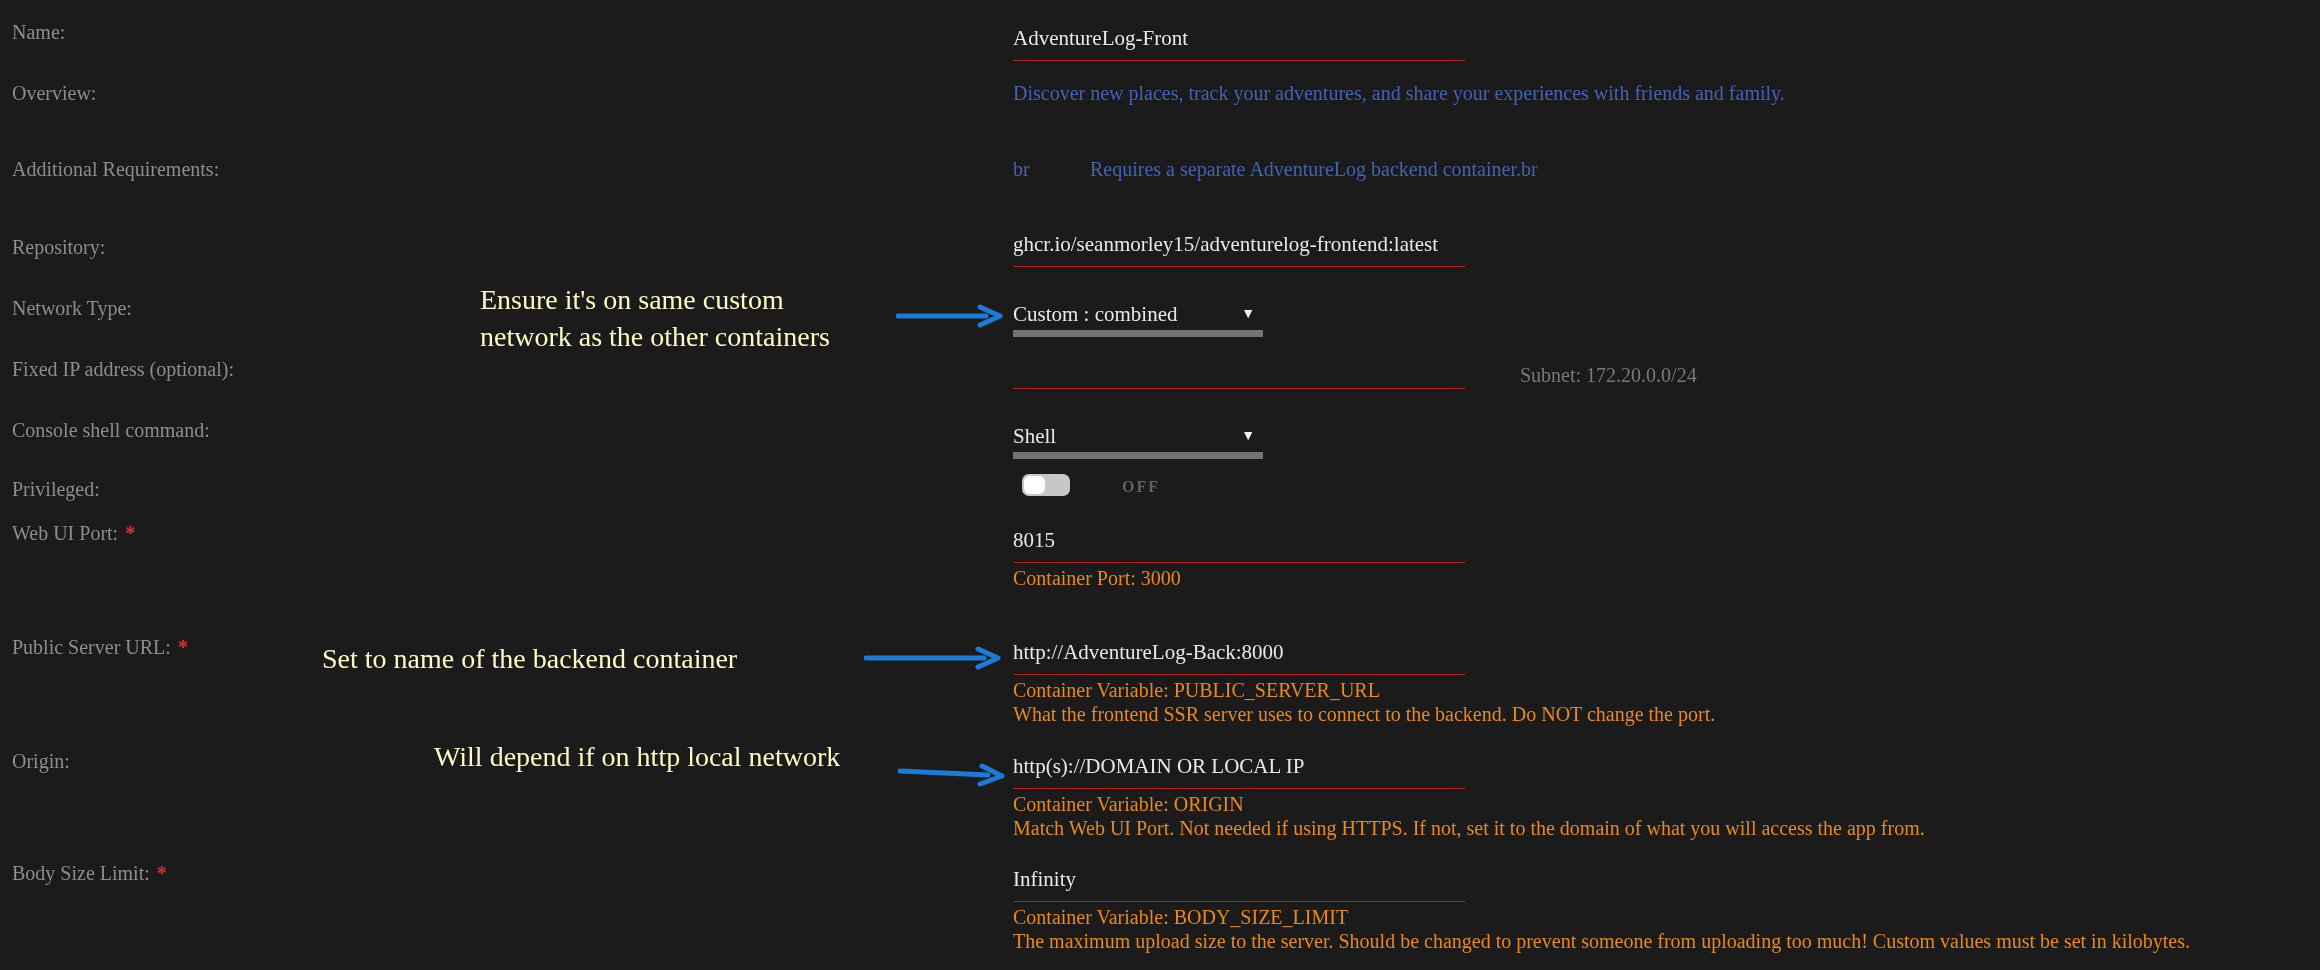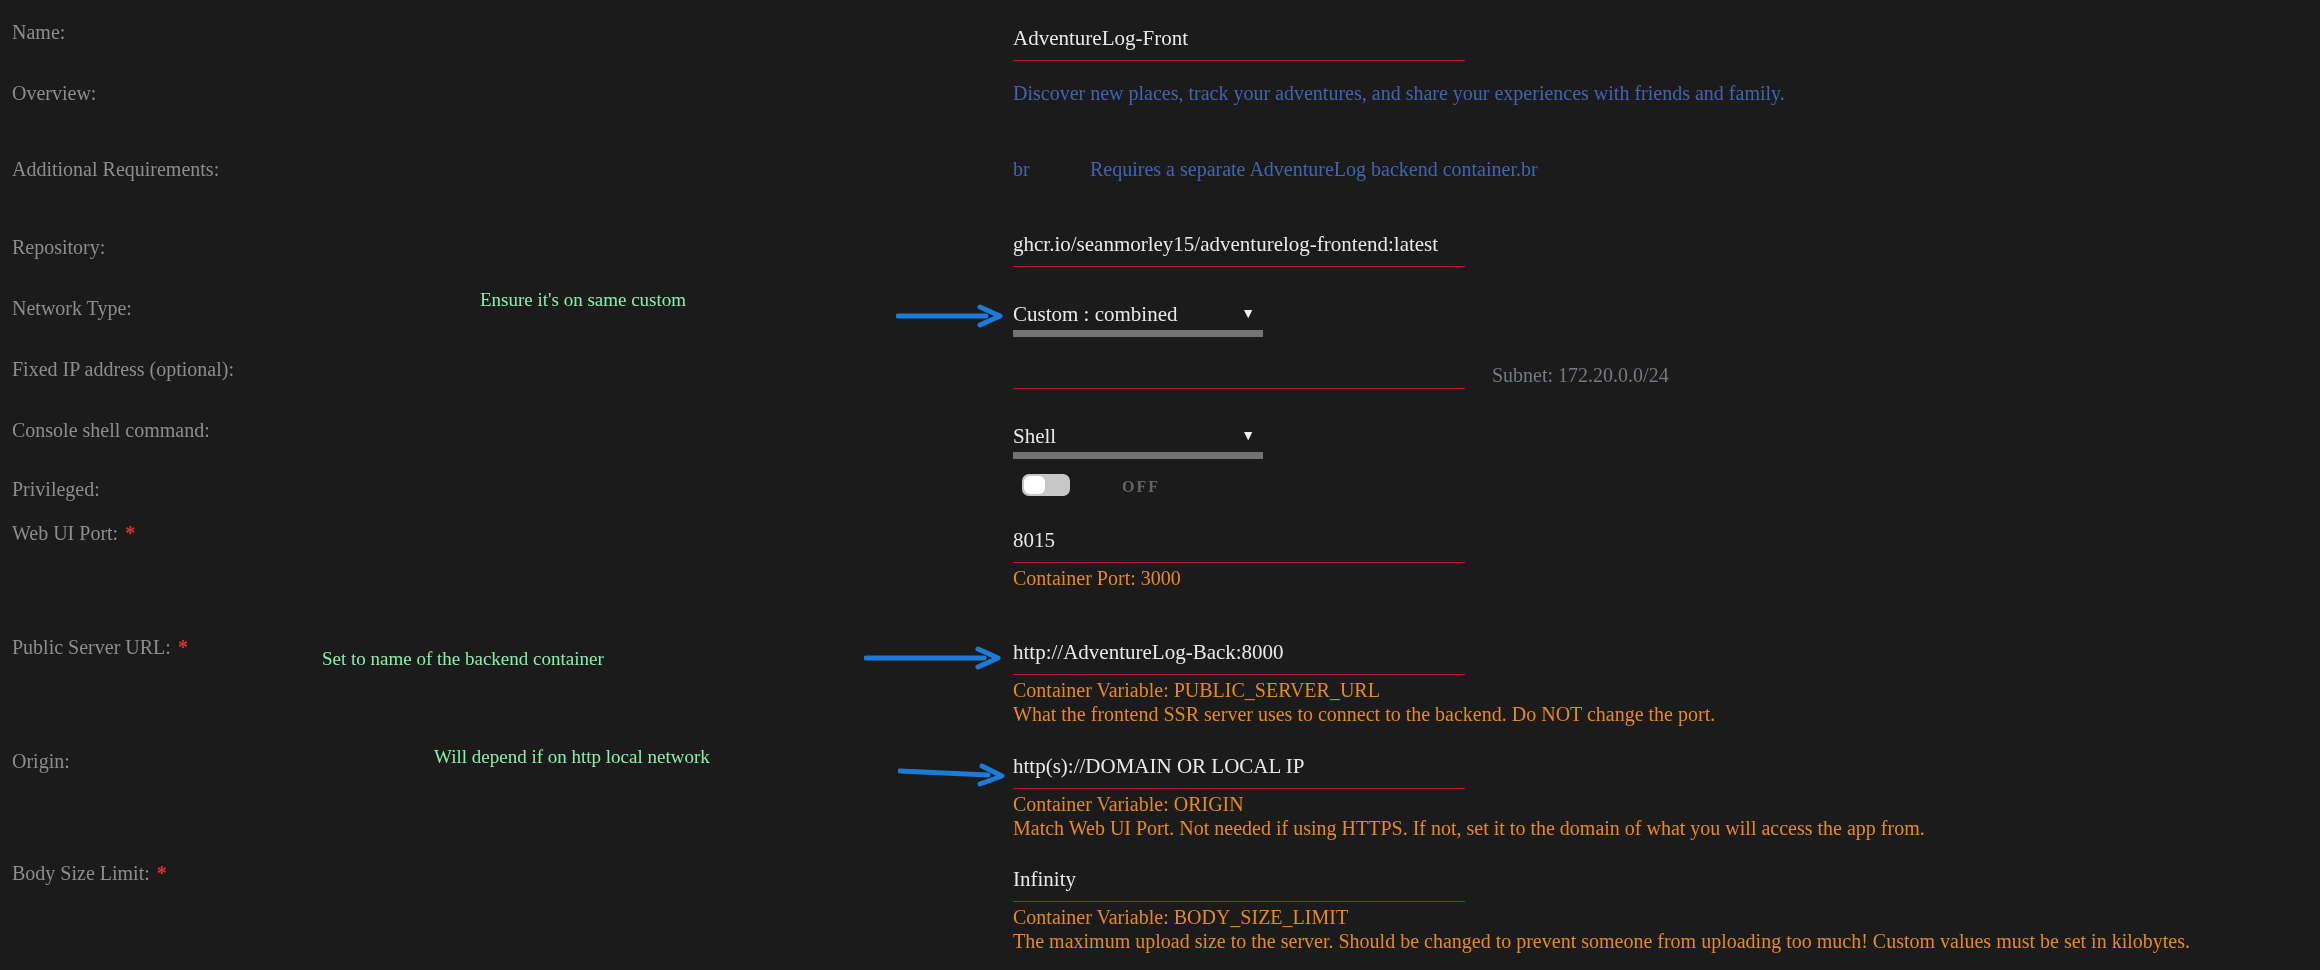--- a/index.html
+++ b/index.html
@@ -15,25 +15,25 @@
     height:26px;box-sizing:content-box;white-space:nowrap;
   }
   .bluetext{position:absolute;color:#4263b4;font-size:20px;white-space:nowrap;}
   .selectbox{
     position:absolute;width:250px;height:35px;border-bottom:7px solid #737373;
     color:#e9e9e9;font-size:21px;display:flex;align-items:flex-start;
     justify-content:space-between;cursor:pointer;box-sizing:border-box;
   }
   .caret{font-size:14px;color:#efefef;padding:4px 8px 0 0;}
   .helptext{position:absolute;color:#e8891c;font-size:20px;white-space:nowrap;}
-  .subnote{position:absolute;color:#747a80;font-size:20px;white-space:nowrap;}
+  .subnote{position:absolute;color:#747a80;font-size:20px;white-space:nowrap;margin-left:28px;}
   .toggle{position:absolute;width:48px;height:22px;background:#c7c7c7;border-radius:7px;cursor:pointer;}
   .knob{position:absolute;left:2px;top:2px;width:21px;height:18px;background:#ffffff;border-radius:6px;}
   .toggle-state{position:absolute;color:#636363;font-size:16px;letter-spacing:2px;font-weight:bold;margin-left:36px;}
-  .annotation{position:absolute;color:#86efac;font-size:19px;line-height:37px;white-space:nowrap;}
+  .annotation{position:absolute;color:#fef9c3;font-size:28px;line-height:37px;white-space:nowrap;}
   .arrow{position:absolute;}
 </style>
 </head>
 <body>
 
 <div class="screen">
 
   <div class="flabel" style="top:21px"><span>Name:</span></div>
   <div class="flabel" style="top:82px"><span>Overview:</span></div>
   <div class="flabel" style="top:158px"><span>Additional Requirements:</span></div>
@@ -84,20 +84,21 @@
   <input class="tinput" style="left: 1013px; top: 753px; width: 452px;" value="http(s)://DOMAIN OR LOCAL IP">
   <div class="helptext" style="left:1013px;top:793px">Container Variable: ORIGIN</div>
   <div class="helptext" style="left:1013px;top:817px">Match Web UI Port. Not needed if using HTTPS. If not, set it to the domain of what you will access the app from.</div>
 
   <input class="tinput" style="left: 1013px; top: 866px; width: 452px;" value="Infinity">
   <div class="helptext" style="left:1013px;top:906px">Container Variable: BODY_SIZE_LIMIT</div>
   <div class="helptext" style="left:1013px;top:930px">The maximum upload size to the server. Should be changed to prevent someone from uploading too much! Custom values must be set in kilobytes.</div>
 
   <div class="annotation" style="left:480px;top:281px">
     <div>Ensure it's on same custom</div>
+    <div>network as the other containers</div>
   </div>
   <svg class="arrow" style="left:896px;top:303px" width="112" height="26">
     <line x1="2" y1="13" x2="90" y2="13" stroke="#1a7bd9" stroke-width="5" stroke-linecap="round"></line>
     <polyline points="84,4 104,13 84,22" fill="none" stroke="#1a7bd9" stroke-width="5" stroke-linecap="round" stroke-linejoin="round"></polyline>
   </svg>
 
   <div class="annotation" style="left:322px;top:640px">
     <div>Set to name of the backend container</div>
   </div>
   <svg class="arrow" style="left:864px;top:645px" width="142" height="26">

